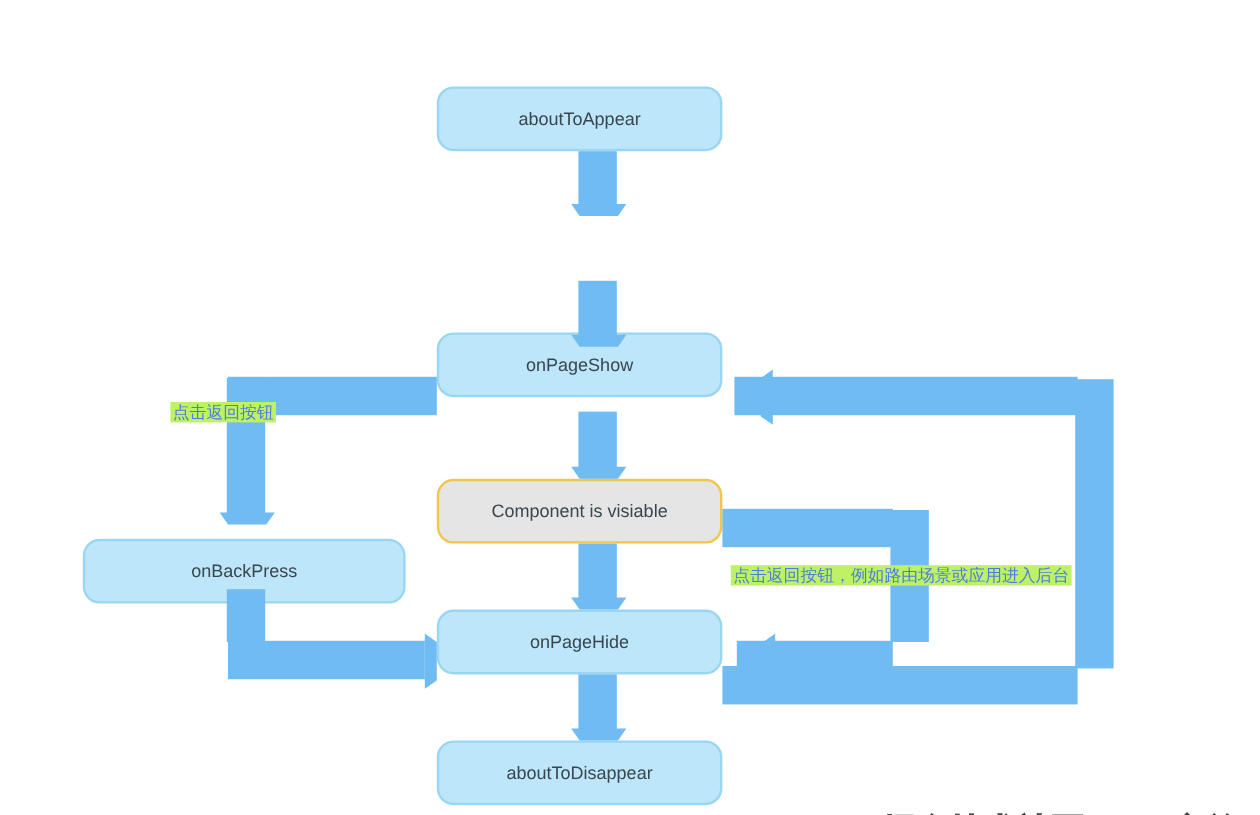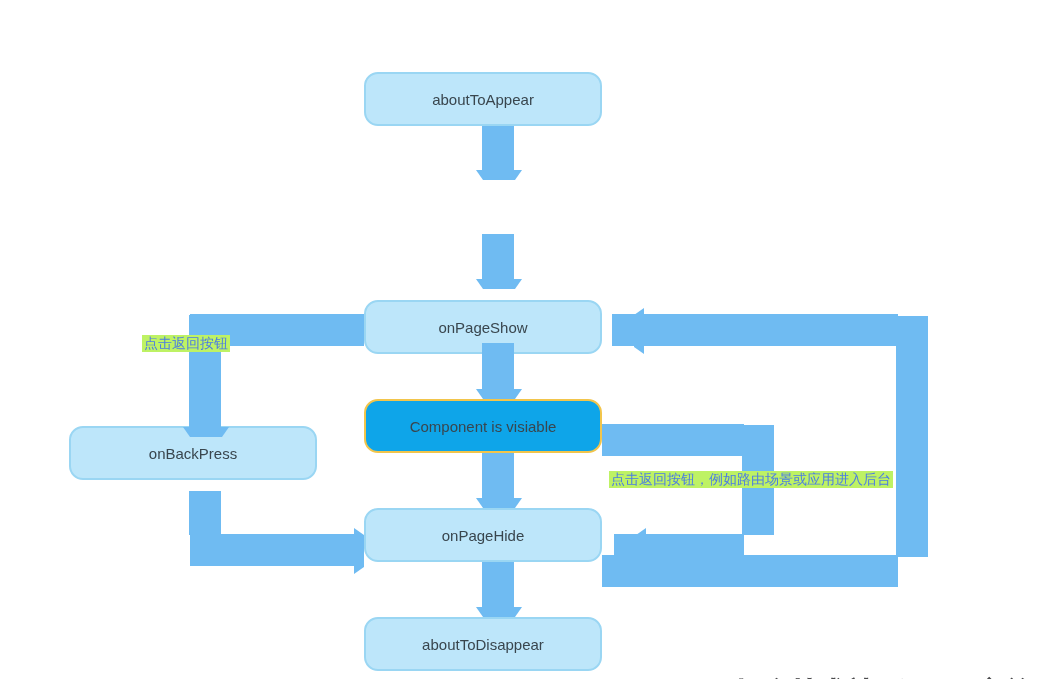--- a/index.html
+++ b/index.html
@@ -22,21 +22,21 @@
     border-radius: 14px;
     display: flex;
     align-items: center;
     justify-content: center;
     font-size: 15px;
     color: #39464e;
     background: #bde6fa;
     border: 2px solid #9ad6f3;
   }
   .node.yellow {
-    background: #0ea5e9;
+    background: #e5e5e5;
     border-color: #f2c54b;
   }
 
   
   .hline, .vline {
     position: absolute;
     background: #6fbbf2;
   }
   .hline { height: 2px; }
   .vline { width: 2px; }
@@ -84,29 +84,29 @@
   }
 </style>
 </head>
 <body>
 
 <div class="canvas">
 
   <div class="node" style="left:332px; top:40px;">aboutToAppear</div>
 
 
-  <div class="node" style="left:332px; top:268px;">onPageShow</div>
+  <div class="node" style="left:332px; top:245px;">onPageShow</div>
 
   <div class="node yellow" style="left:332px; top:367px;">Component is visiable</div>
 
   <div class="node" style="left:332px; top:585px;">aboutToDisappear</div>
 
   <div class="node" style="left:332px; top:476px;">onPageHide</div>
 
-  <div class="node" style="left:37px; top:394px; width:248px;text-align:right;">onBackPress</div>
+  <div class="node" style="left:37px; top:417px; width:269px;text-align:right;">onBackPress</div>
 
   <div class="vline" style="left:450px; top:94px;  height:45px;"></div>
   <div class="arrow down" style="left:444px; top:138px;"></div>
 
   <div class="vline" style="left:450px; top:202px; height:46px;"></div>
   <div class="arrow down" style="left:444px; top:247px;"></div>
 
   <div class="vline" style="left:450px; top:311px; height:47px;"></div>
   <div class="arrow down" style="left:444px; top:357px;"></div>
 

